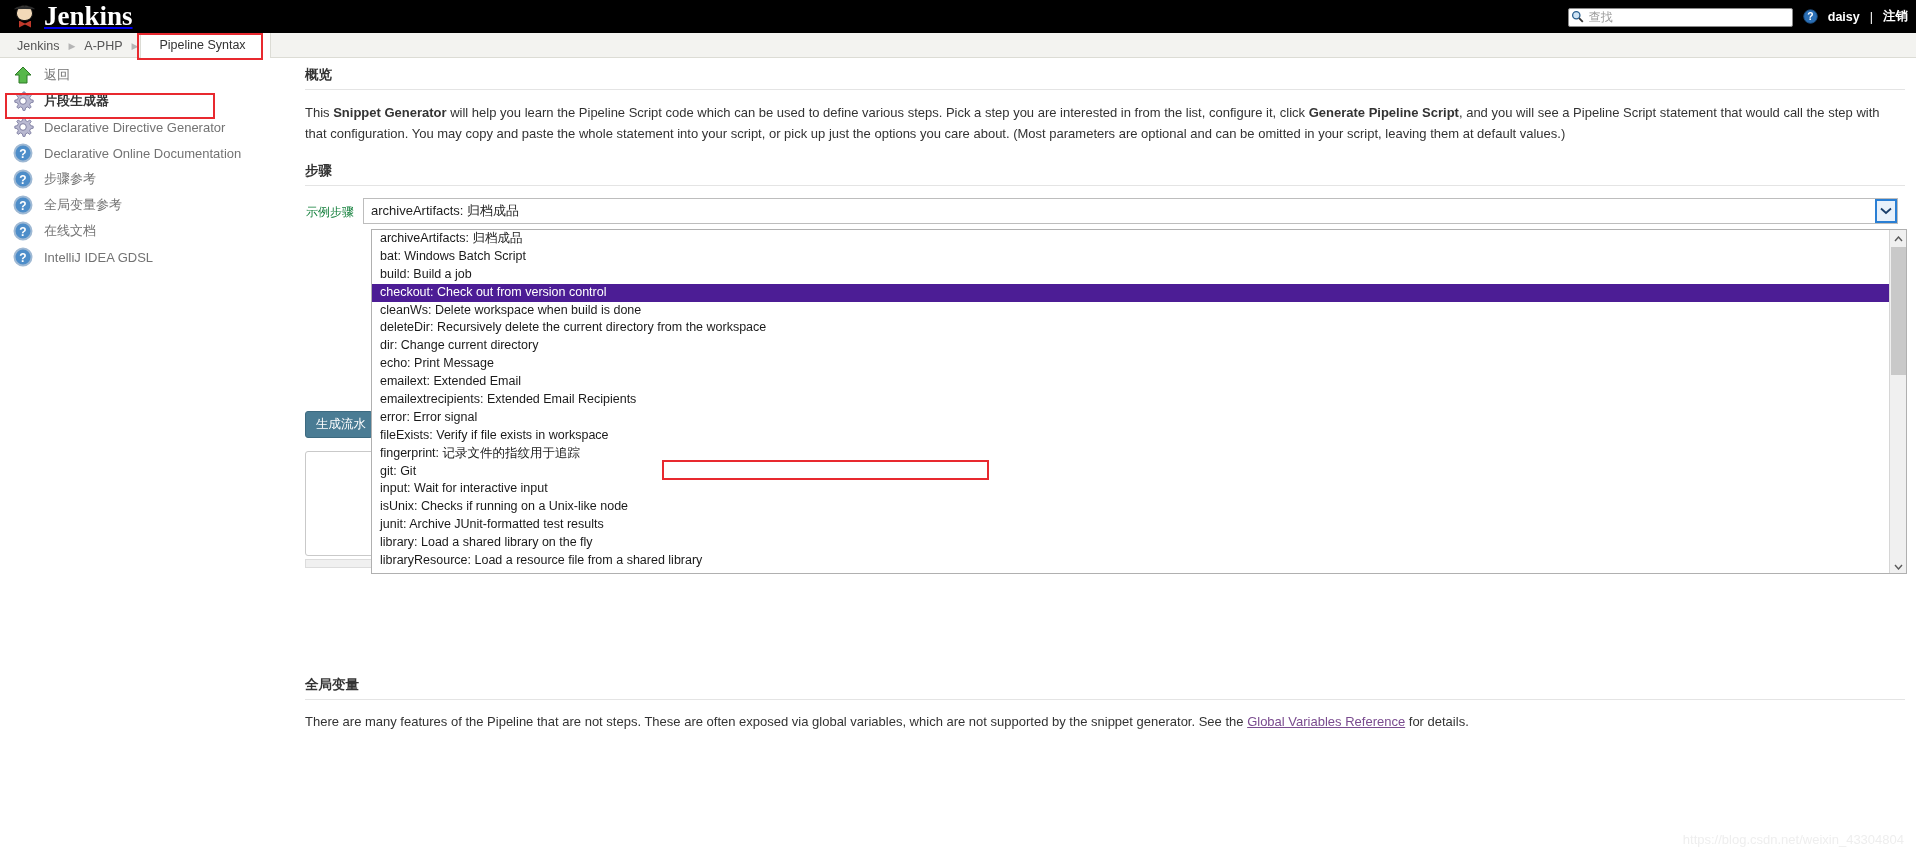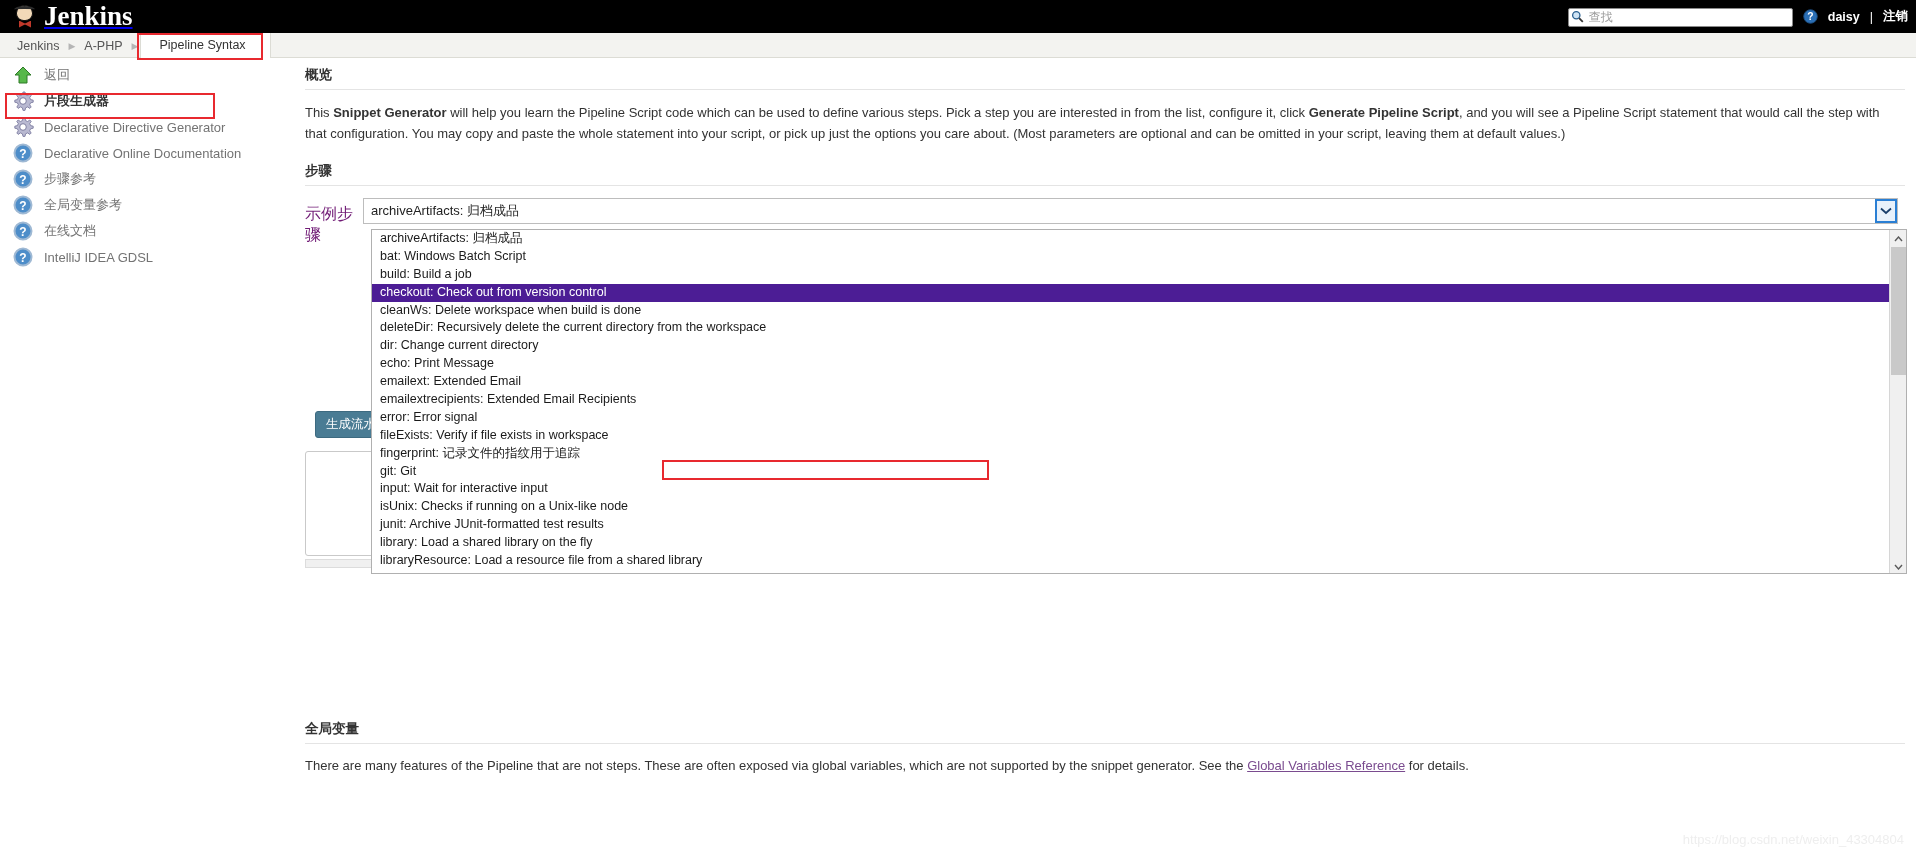--- a/index.html
+++ b/index.html
@@ -148,21 +148,21 @@
   #overview-text b { font-weight: bold; }
 
   #steps-title { margin-top: 18px; }
 
   
   #form-area { position: relative; width: 1600px; }
   #sample-row {
     display: flex; align-items: flex-start; margin-top: 4px;
   }
   #sample-label {
-    width: 58px; text-align: left; font-size: 16px; color: #701a75;
+    width: 58px; text-align: center; font-size: 12px; color: #15803d;
     padding-top: 6px; padding-right: 8px;
     font-family: "Liberation Sans", sans-serif;
   }
   #select-box {
     position: relative;
     width: 1535px; height: 26px;
     border: 1px solid #bdbdbd; background: #fff;
     display: flex; align-items: center;
   }
   #select-value {
@@ -205,40 +205,40 @@
   }
   
   #dd-highlight {
     position: absolute; left: 357px; top: 262px;
     width: 327px; height: 20px;
     border: 2px solid #e8292f; pointer-events: none; z-index: 30;
   }
 
   
   #gen-btn {
-    position: absolute; left: 10px; top: 213px;
+    position: absolute; left: 0px; top: 213px;
     background: #4a7c94; color: #fff; border: 1px solid #3d6a80;
     border-radius: 3px; height: 27px; padding: 0 10px;
     font-size: 12.5px; font-family: "Liberation Sans", sans-serif;
     z-index: 5; white-space: nowrap; overflow: hidden; width: 68px;
     text-align: left;
   }
   #gen-output {
     position: absolute; left: 0px; top: 253px;
     width: 1596px; height: 105px;
     border: 1px solid #c9c9c9; border-radius: 3px; background: #fff;
     z-index: 4;
   }
   #gen-output-scroll {
     position: absolute; left: 0px; top: 361px; width: 1597px; height: 9px;
     background: #f0f0f0; border: 1px solid #dcdcdc;
   }
 
   
-  #globals { position: absolute; left: 305px; top: 720px; width: 1600px; }
+  #globals { position: absolute; left: 305px; top: 676px; width: 1600px; }
   #globals-text {
     font-size: 13px; color: #333; line-height: 20px;
     font-family: "Liberation Sans", sans-serif;
   }
   #globals-link { color: #7a4b8f; text-decoration: underline; }
 
   #watermark {
     position: absolute; right: 12px; bottom: 6px;
     font-size: 13px; color: #eeeeee;
     font-family: "Liberation Sans", sans-serif;

